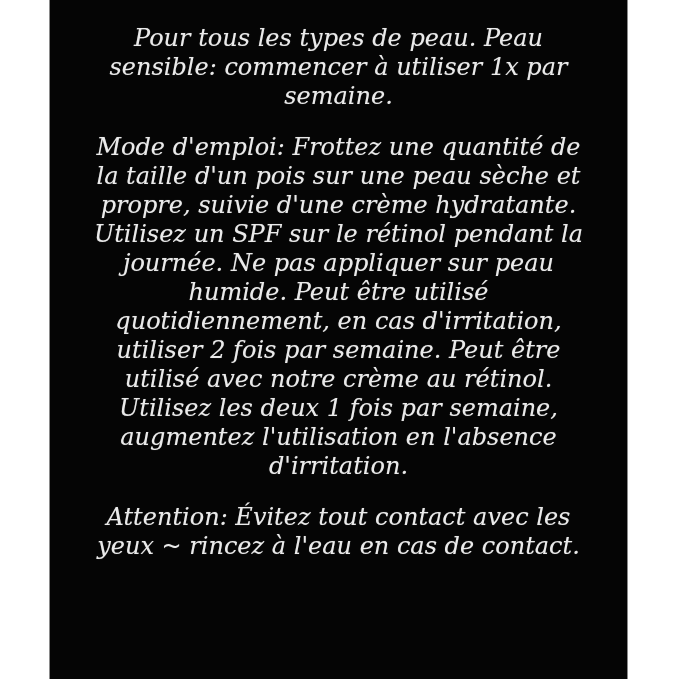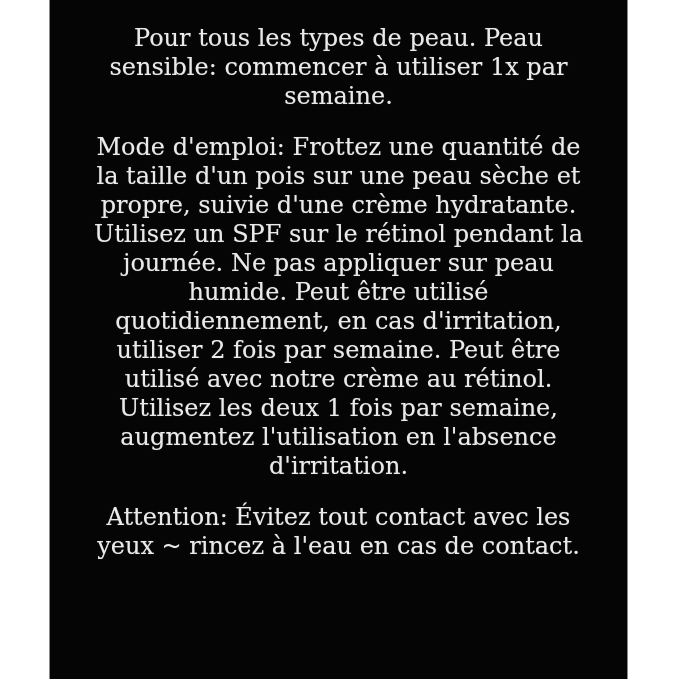--- a/index.html
+++ b/index.html
@@ -35,20 +35,21 @@
     color: #eaeaea;
     font-size: 24px;
     line-height: 29px;
     text-align: center;
     letter-spacing: 0px;
     text-shadow: 0 0 1px rgba(255,255,255,0.35);
   }
   .label-text p {
     margin: 0 0 22px 0;
     padding: 0;
+    font-style: italic;
   }
   .label-text p:last-child {
     margin-bottom: 0;
   }
 </style>
 </head>
 <body>
 
 <div class="stage">
   <div class="label-panel">

